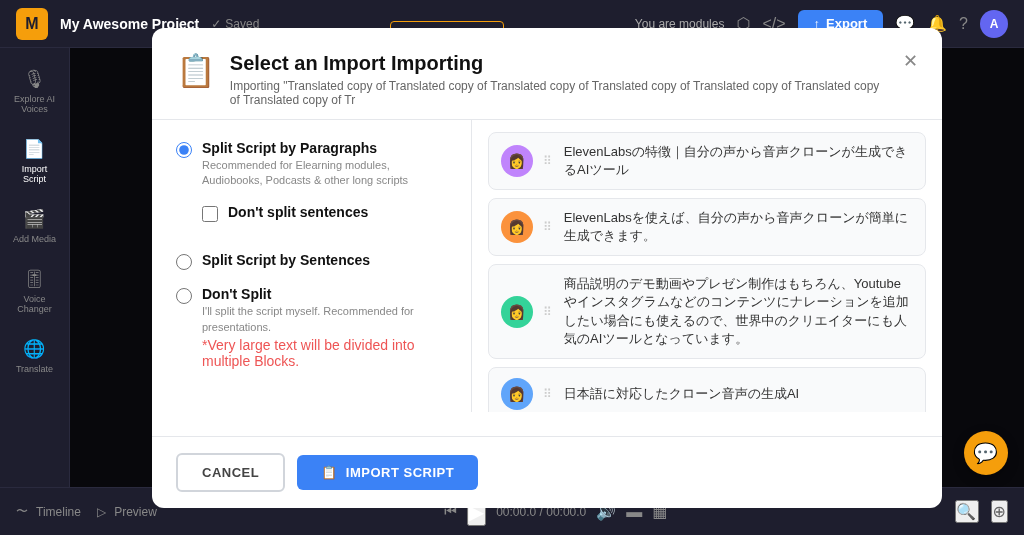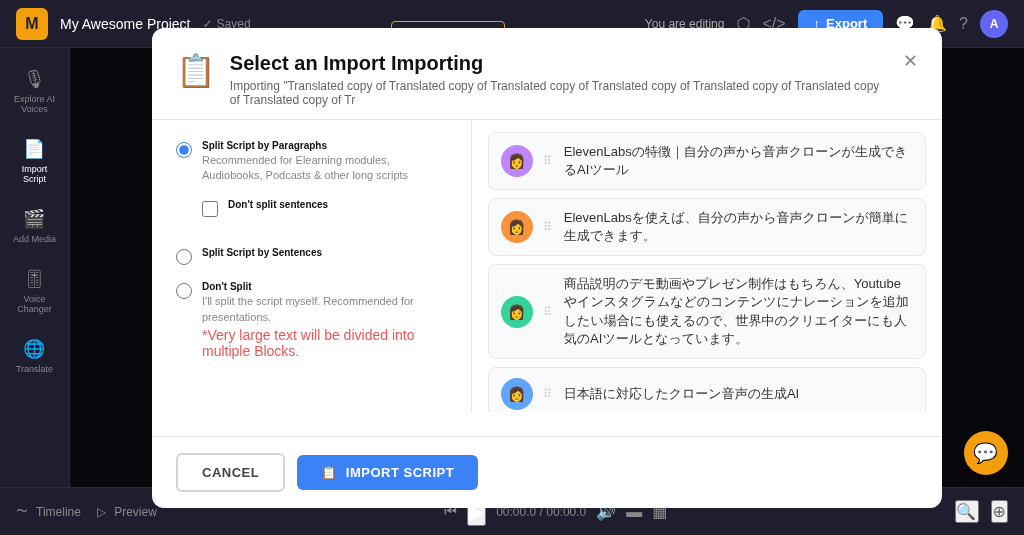--- a/index.html
+++ b/index.html
@@ -25,21 +25,21 @@
     .topbar-logo {
       width: 32px; height: 32px;
       background: #f59e0b;
       border-radius: 6px;
       display: flex; align-items: center; justify-content: center;
       font-weight: 900; font-size: 16px; color: #1e1e2e;
     }
     .topbar-title {
       color: #fff;
       font-size: 14px;
-      font-weight: 400;
+      font-weight: 700;
     }
     .topbar-saved {
       color: #888;
       font-size: 12px;
       display: flex; align-items: center; gap: 4px;
     }
     .topbar-center {
       flex: 1;
       display: flex;
       flex-direction: column;
@@ -217,21 +217,21 @@
       cursor: pointer;
     }
     .radio-input {
       margin-top: 2px;
       accent-color: #3b82f6;
       width: 16px; height: 16px;
       flex-shrink: 0;
     }
     .radio-text-block { }
     .radio-title {
-      font-size: 10px;
+      font-size: 14px;
       font-weight: 600;
       color: #111;
     }
     .radio-desc {
       font-size: 11px;
       color: #888;
       margin-top: 2px;
       line-height: 1.4;
     }
     .radio-note {
@@ -383,21 +383,21 @@
   <span class="topbar-title">My Awesome Project</span>
   <span class="topbar-saved">
     <span>✓</span>
     <span>Saved</span>
   </span>
   <div class="topbar-center">
     <button class="upgrade-btn">UPGRADE PLAN</button>
     <span class="topbar-time">00:09:54 of 10 mins available</span>
   </div>
   <div class="topbar-right">
-    <span class="editing-badge">You are editing</span>
+    <span class="editing-badge">You are modules</span>
     <button class="icon-btn">⬡</button>
     <button class="icon-btn">&lt;/&gt;</button>
     <button class="export-btn">
       <span>↑</span>
       <span>Export</span>
     </button>
     <button class="icon-btn">💬</button>
     <button class="icon-btn">🔔</button>
     <button class="icon-btn">?</button>
     <div class="avatar">A</div>

